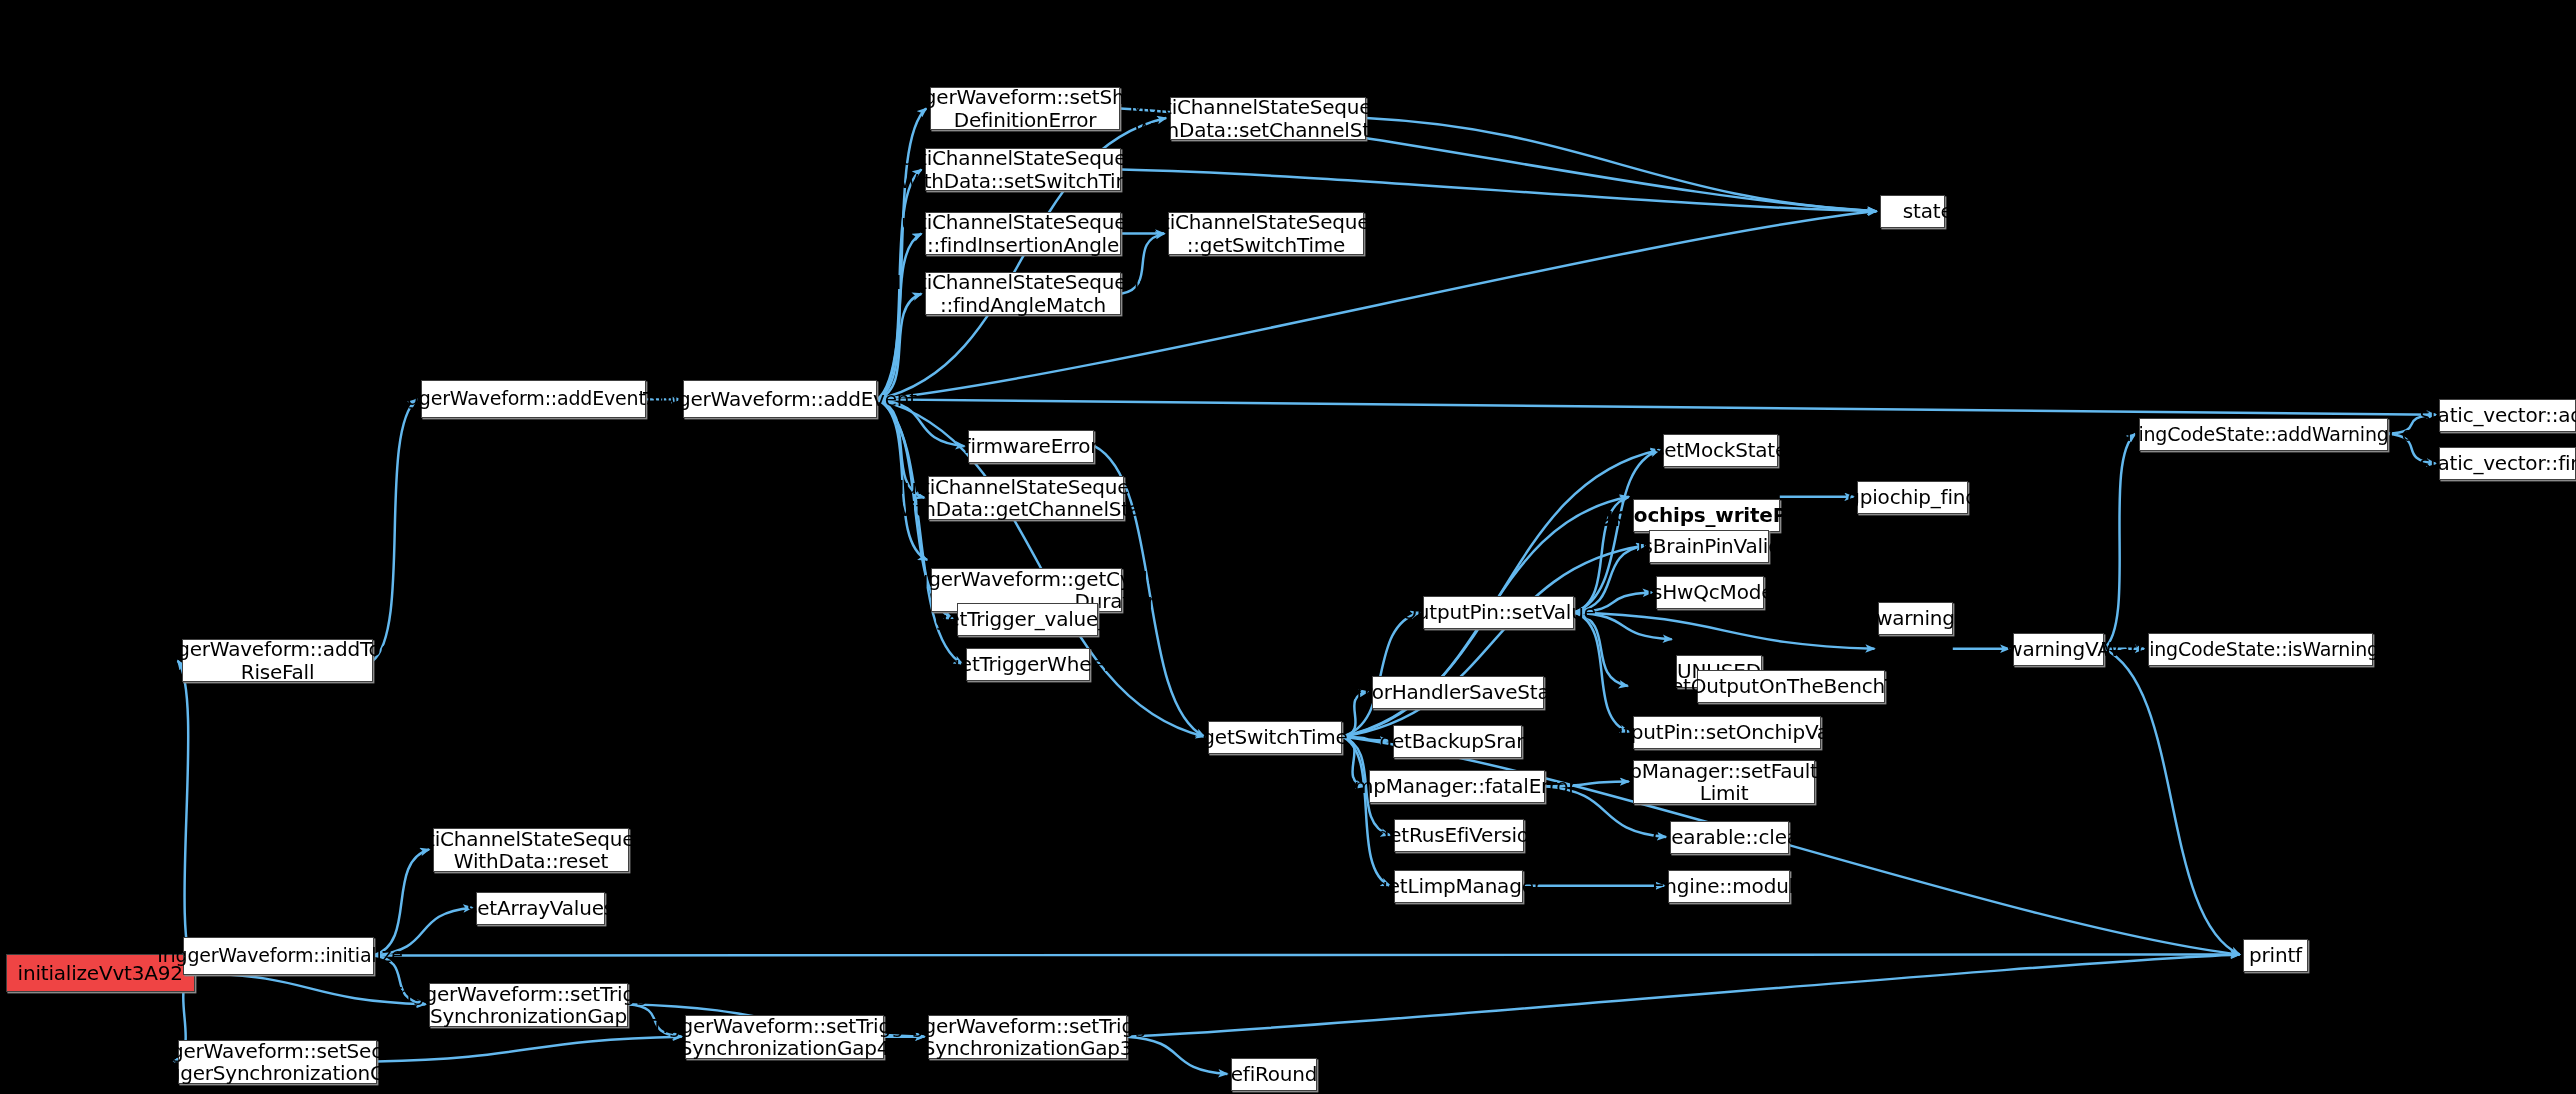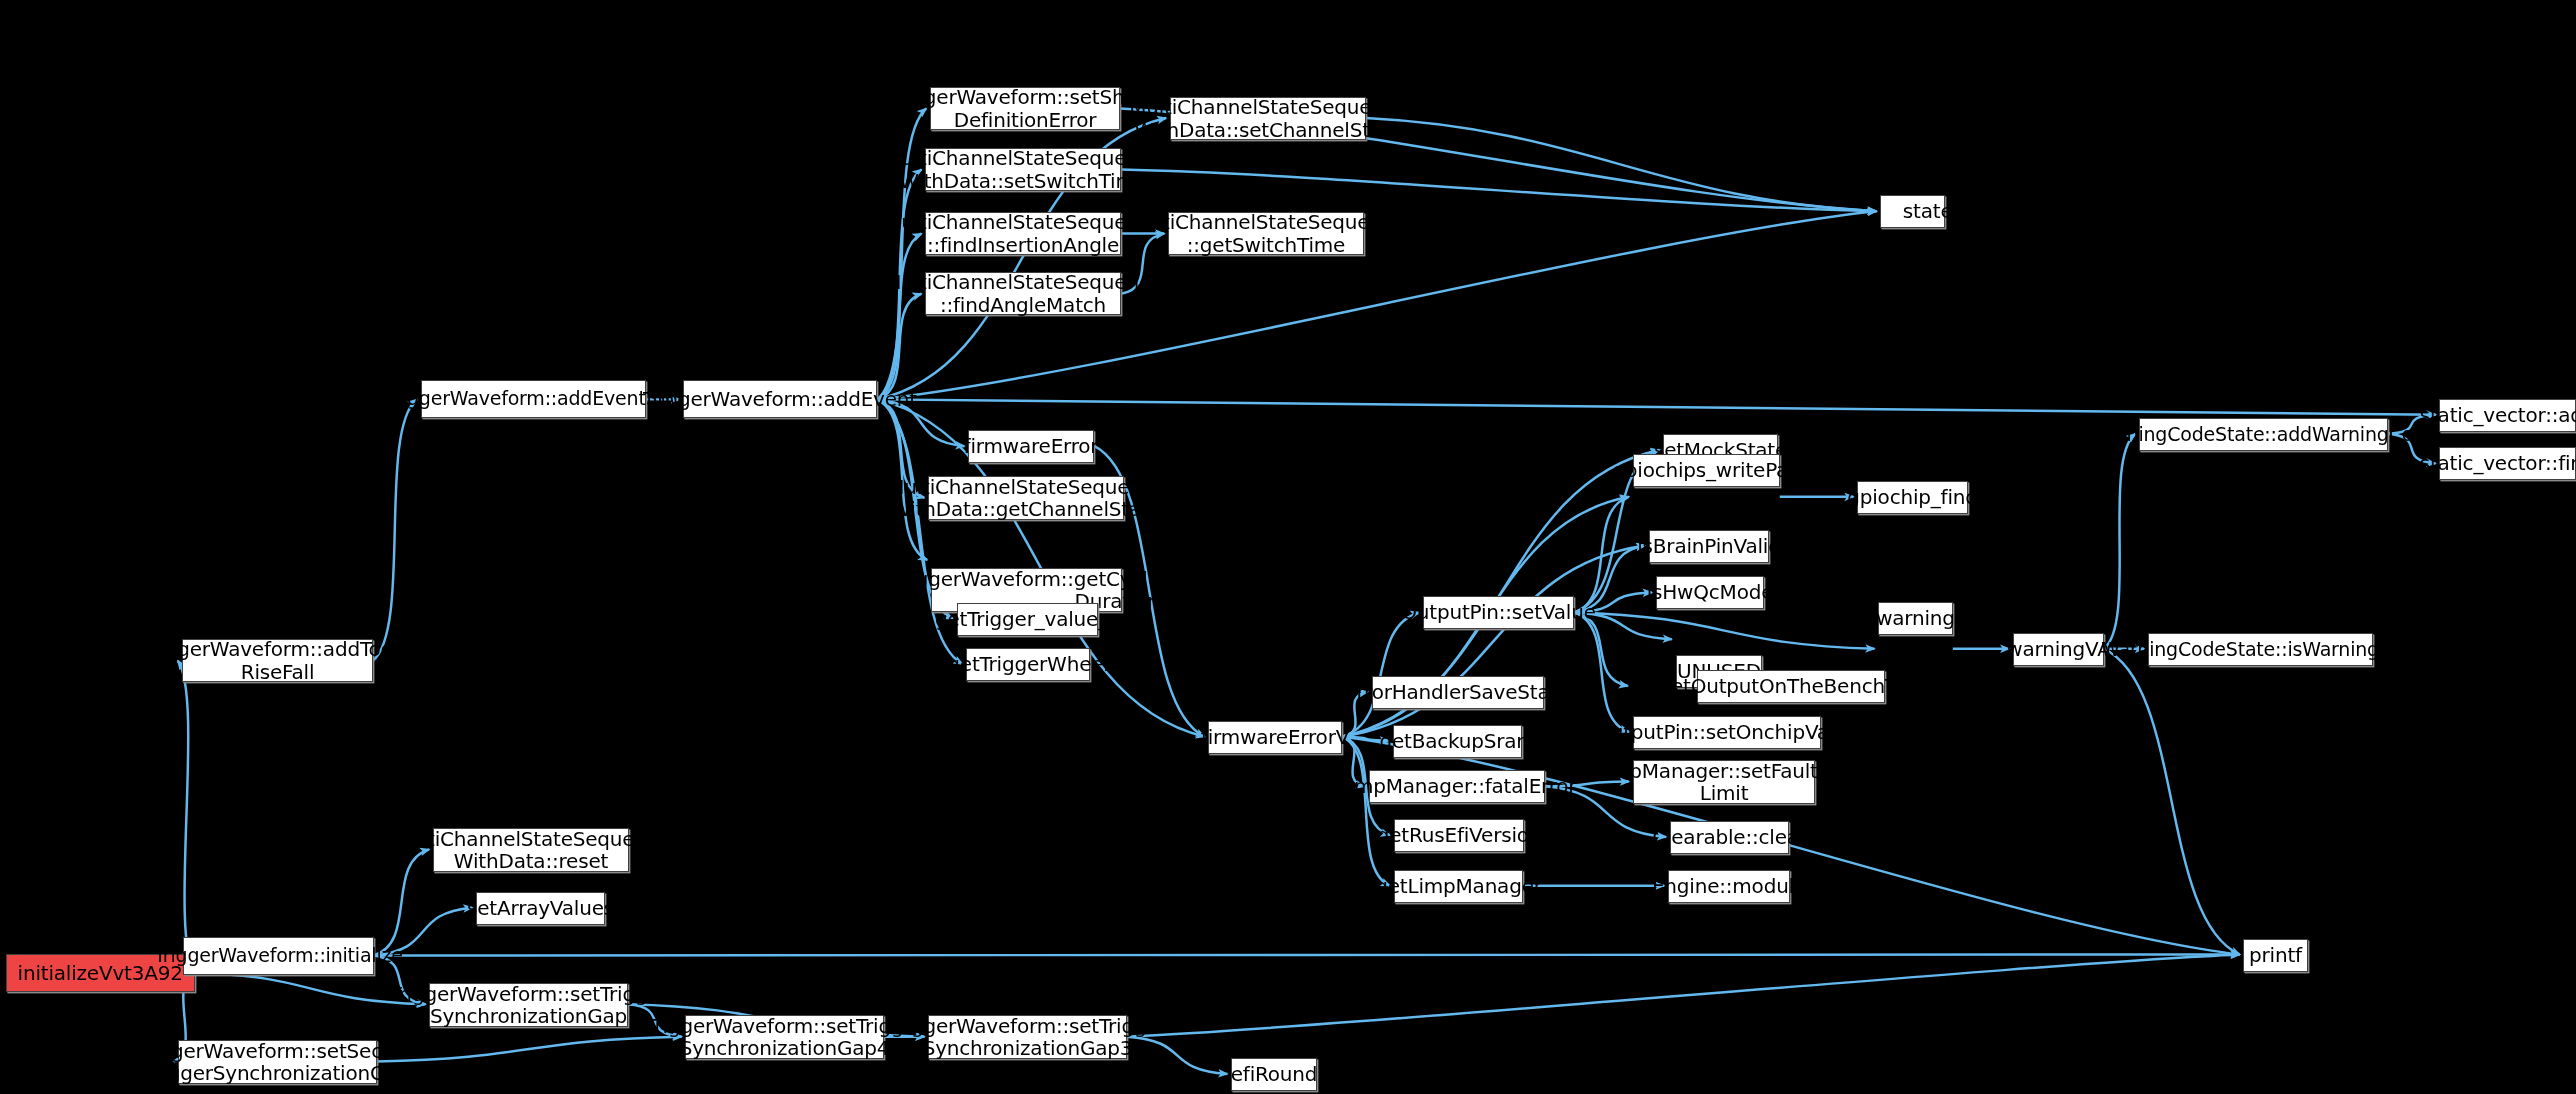--- a/index.html
+++ b/index.html
@@ -120,29 +120,29 @@
       <div class="node" style="left: 1168px; top: 212px; width: 196px; height: 43px;">MultiChannelStateSequence
 ::getSwitchTime</div>
       <div class="node" style="left: 1880px; top: 195px; width: 65px; height: 32.5px; padding-left: 36px;">state</div>
       <div class="node" style="left: 968px; top: 430px; width: 126px; height: 32.5px;">firmwareError</div>
       <div class="node" style="left: 928px; top: 476px; width: 196px; height: 44px;">MultiChannelStateSequence
 WithData::getChannelState</div>
       <div class="node" style="left: 931px; top: 568px; width: 191px; height: 44px; text-align: right;">TriggerWaveform::getCycle
 Duration</div>
       <div class="node" style="left: 957px; top: 603px; width: 141px; height: 32.5px;">getTrigger_value_e</div>
       <div class="node" style="left: 966px; top: 648px; width: 124px; height: 32.5px;">getTriggerWheel</div>
-      <div class="node" style="left: 1208px; top: 721px; width: 134px; height: 32.5px;">firmwareErrorV</div>
+      <div class="node" style="left: 1208px; top: 721px; width: 134px; height: 32.5px;">getSwitchTime</div>
       <div class="node" style="left: 1423px; top: 596px; width: 151px; height: 32.5px;">OutputPin::setValue</div>
       <div class="node" style="left: 1372px; top: 676px; width: 172px; height: 32.5px;">errorHandlerSaveStack</div>
       <div class="node" style="left: 1393px; top: 725px; width: 129px; height: 32.5px;">getBackupSram</div>
       <div class="node" style="left: 1369px; top: 770px; width: 176px; height: 32.5px;">LimpManager::fatalError</div>
       <div class="node" style="left: 1394px; top: 819px; width: 130px; height: 32.5px;">getRusEfiVersion</div>
       <div class="node" style="left: 1394px; top: 870px; width: 129px; height: 32.5px;">getLimpManager</div>
       <div class="node" style="left: 1663px; top: 434px; width: 115px; height: 32.5px;">setMockState</div>
-      <div class="node" style="left: 1633px; top: 454px; width: 147px; height: 32.5px;">gpiochips_writePad</div>
+      <div class="node" style="left: 1633px; top: 499px; width: 147px; height: 32.5px; font-weight: bold;">gpiochips_writePad</div>
       <div class="node" style="left: 1649px; top: 530px; width: 120px; height: 32.5px;">isBrainPinValid</div>
       <div class="node" style="left: 1656px; top: 576px; width: 108px; height: 32.5px;">isHwQcMode</div>
       <div class="node" style="left: 1676px; top: 623px; width: 86px; height: 32.5px; margin-top: 32px;">UNUSED</div>
       <div class="node" style="left: 1697px; top: 670px; width: 188px; height: 32.5px;">getOutputOnTheBenchTest</div>
       <div class="node" style="left: 1633px; top: 716px; width: 188px; height: 32.5px;">OutputPin::setOnchipValue</div>
       <div class="node" style="left: 1633px; top: 760px; width: 182px; height: 44px;">LimpManager::setFaultRev
 Limit</div>
       <div class="node" style="left: 1670px; top: 821px; width: 119px; height: 32.5px;">Clearable::clear</div>
       <div class="node" style="left: 1668px; top: 870px; width: 122px; height: 32.5px;">Engine::module</div>
       <div class="node" style="left: 1857px; top: 481px; width: 111px; height: 32.5px;">gpiochip_find</div>

